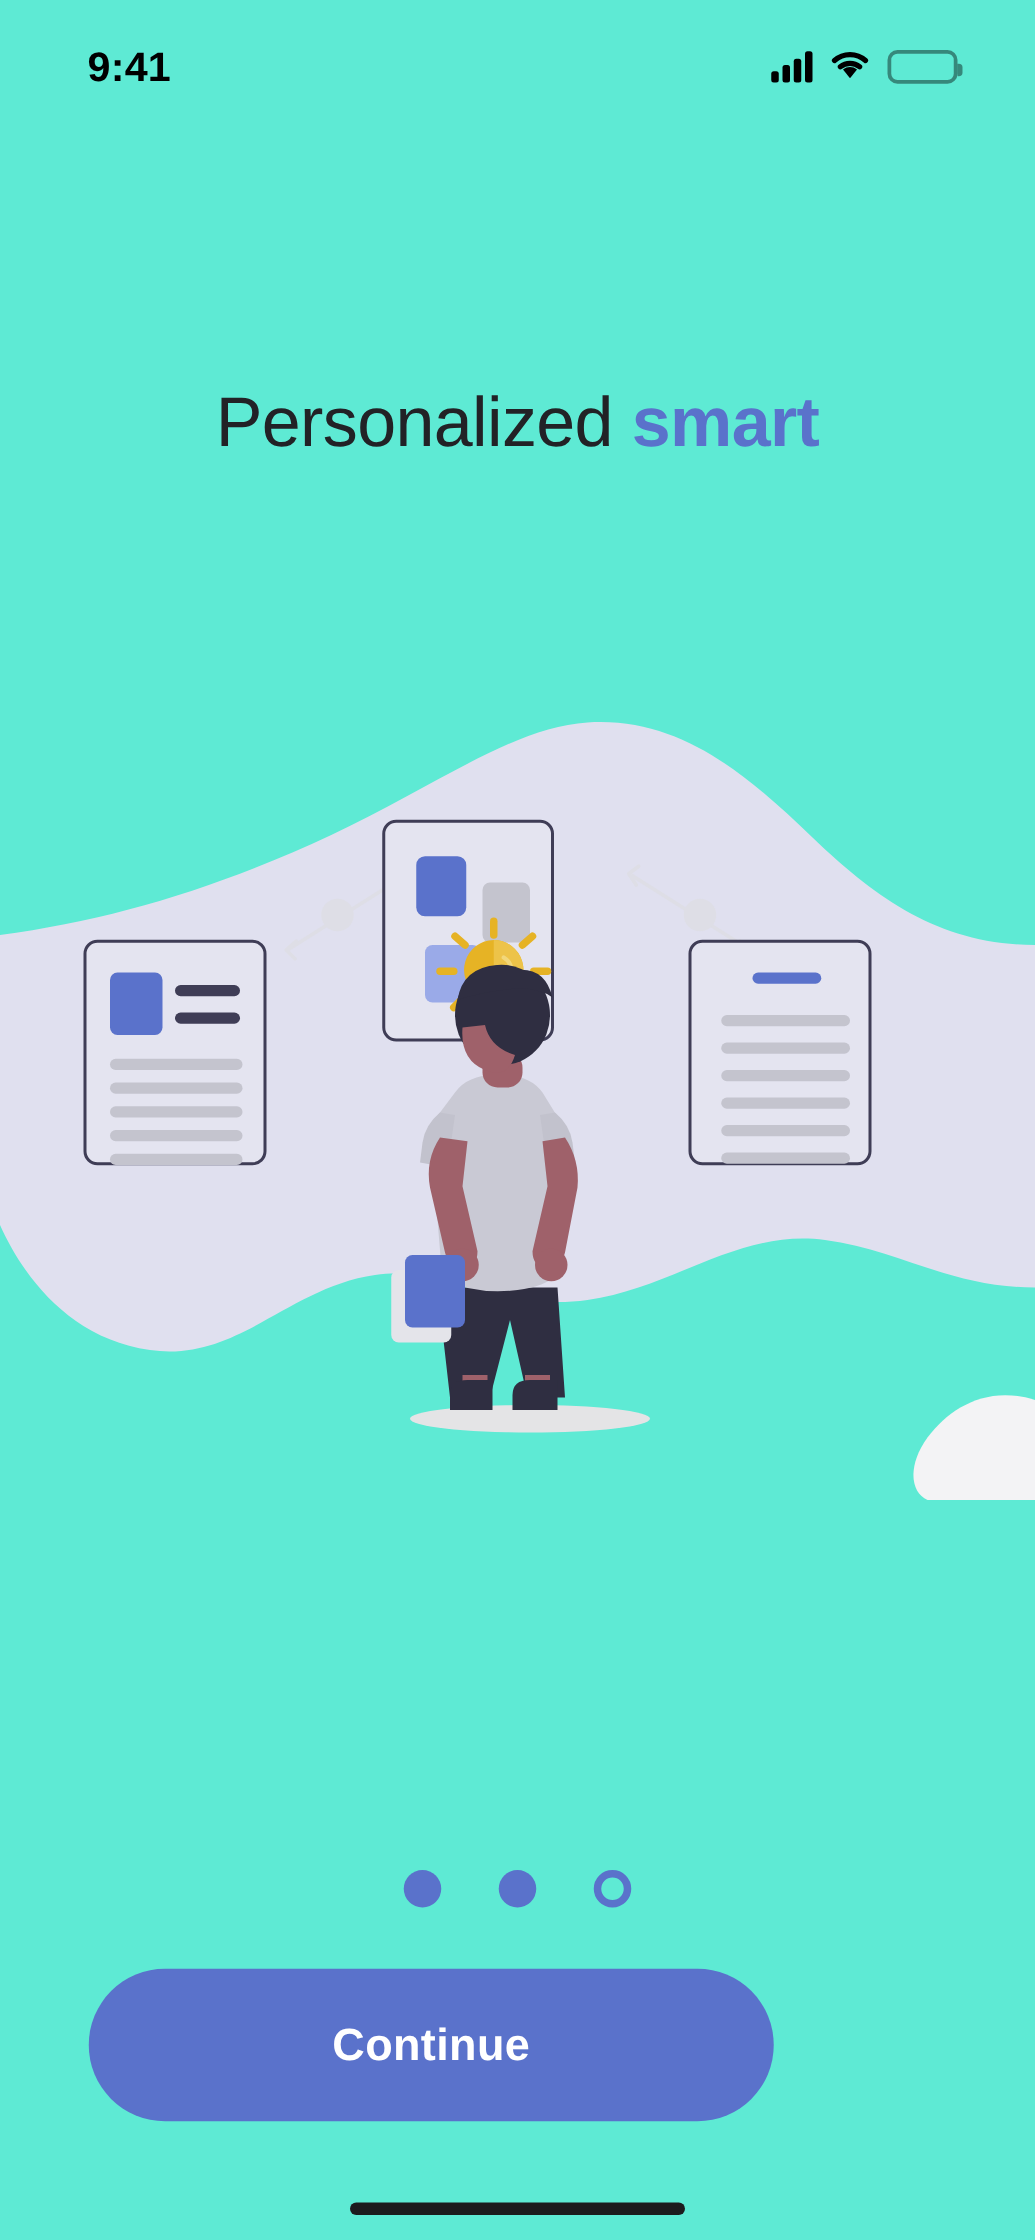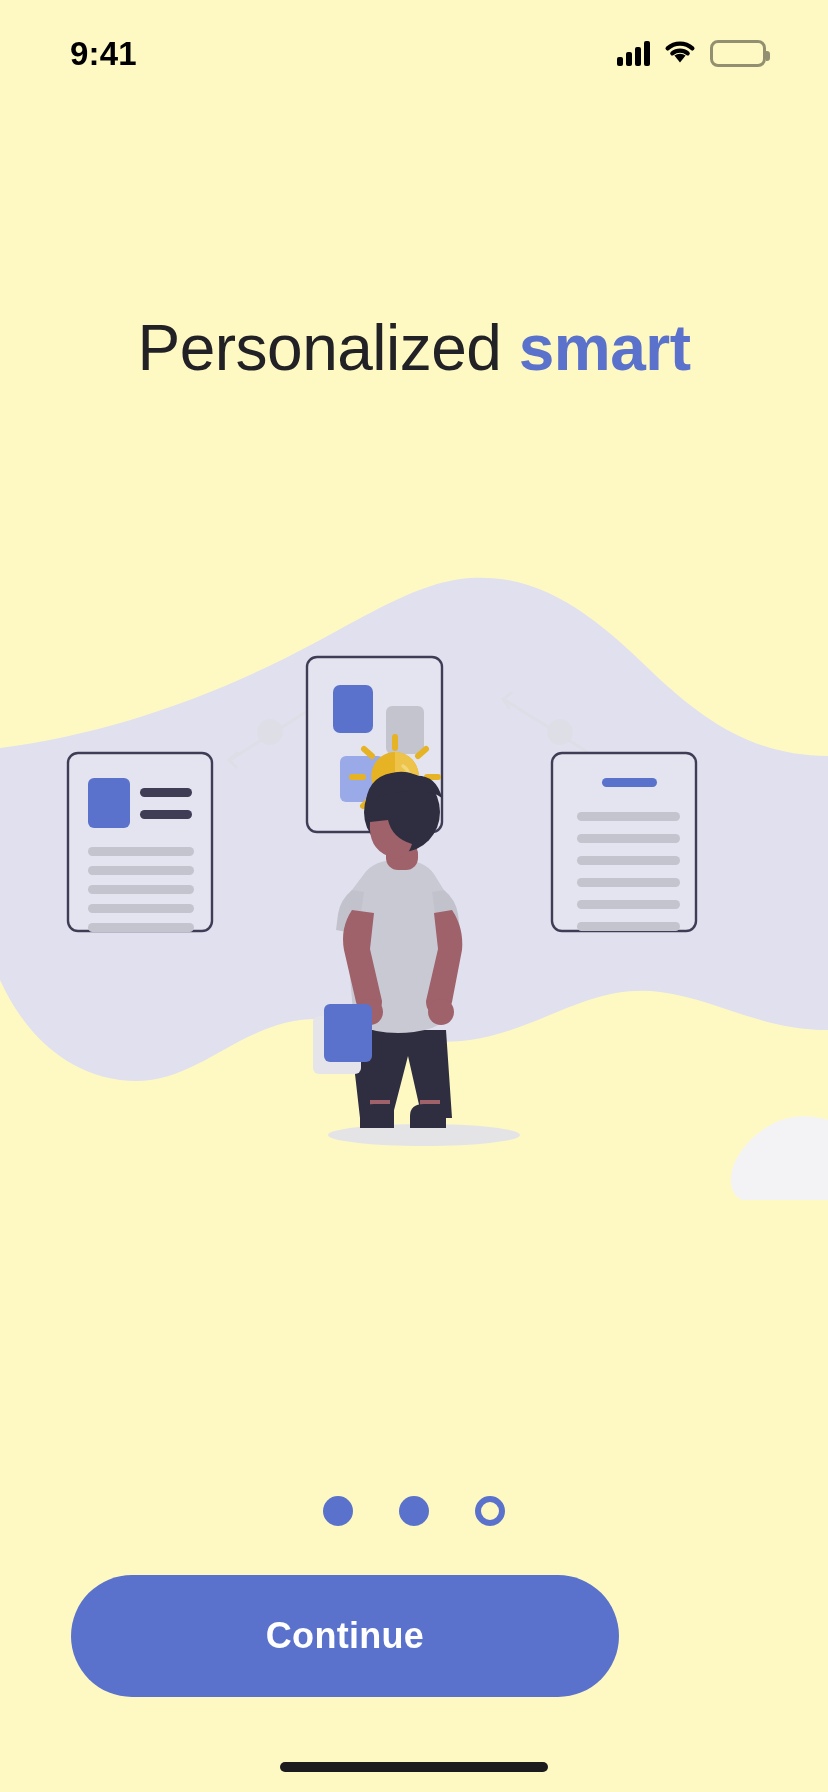--- a/index.html
+++ b/index.html
@@ -11,21 +11,21 @@
     width: 828px;
     height: 1792px;
     overflow: hidden;
     font-family: "Liberation Sans", sans-serif;
     -webkit-font-smoothing: antialiased;
   }
   .phone {
     position: relative;
     width: 828px;
     height: 1792px;
-    background: #fef9c3;
+    background: #5eead4;
     overflow: hidden;
   }
 
   
   .status-bar {
     position: absolute;
     top: 0; left: 0;
     width: 828px;
     height: 100px;
     display: flex;
@@ -91,21 +91,21 @@
     border-radius: 4px;
   }
 
   
   .headline {
     position: absolute;
     top: 268px;
     left: 0;
     width: 828px;
     text-align: center;
-    font-size: 64px;
+    font-size: 56px;
     font-weight: 300;
     line-height: 1.16;
     color: #222226;
     letter-spacing: -0.5px;
   }
   .headline .accent {
     color: #5a72cb;
     font-weight: 700;
   }
 

